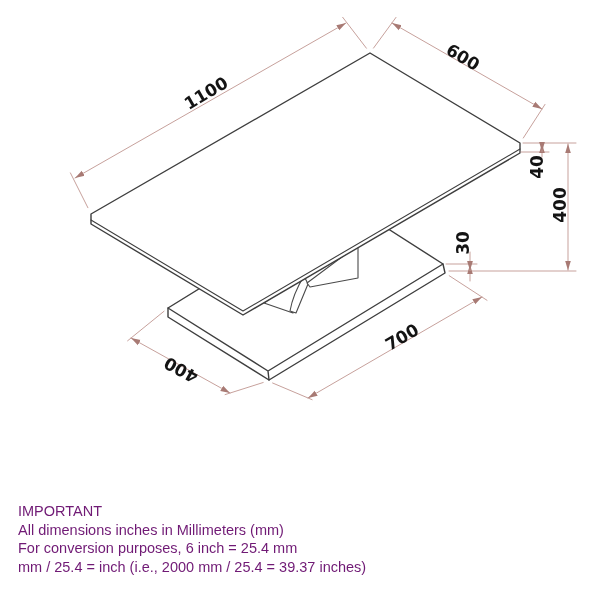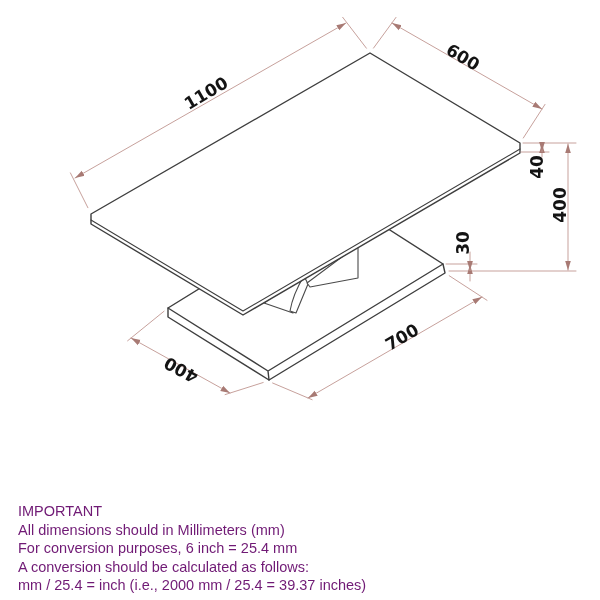--- a/index.html
+++ b/index.html
@@ -86,19 +86,18 @@
       <text class="dim-label" transform="translate(537,167) rotate(-90)" dominant-baseline="central">40</text>
       <text class="dim-label" transform="translate(560,205) rotate(-90)" dominant-baseline="central">400</text>
       <text class="dim-label" transform="translate(463,243) rotate(-90)" dominant-baseline="central">30</text>
       <text class="dim-label" transform="translate(402,337) rotate(-30)" dominant-baseline="central">700</text>
       <text class="dim-label" transform="translate(181,370) rotate(209)" dominant-baseline="central">400</text>
     </g>
   </svg>
 
   <div class="notes">
     <div>IMPORTANT</div>
-    <div>All dimensions should in Millimeters (mm)</div>
+    <div>All dimensions inches in Millimeters (mm)</div>
     <div>For conversion purposes, 6 inch = 25.4 mm</div>
-    <div>A conversion should be calculated as follows:</div>
     <div>mm / 25.4 = inch (i.e., 2000 mm / 25.4 = 39.37 inches)</div>
   </div>
 
 </div>
 
 </body></html>

